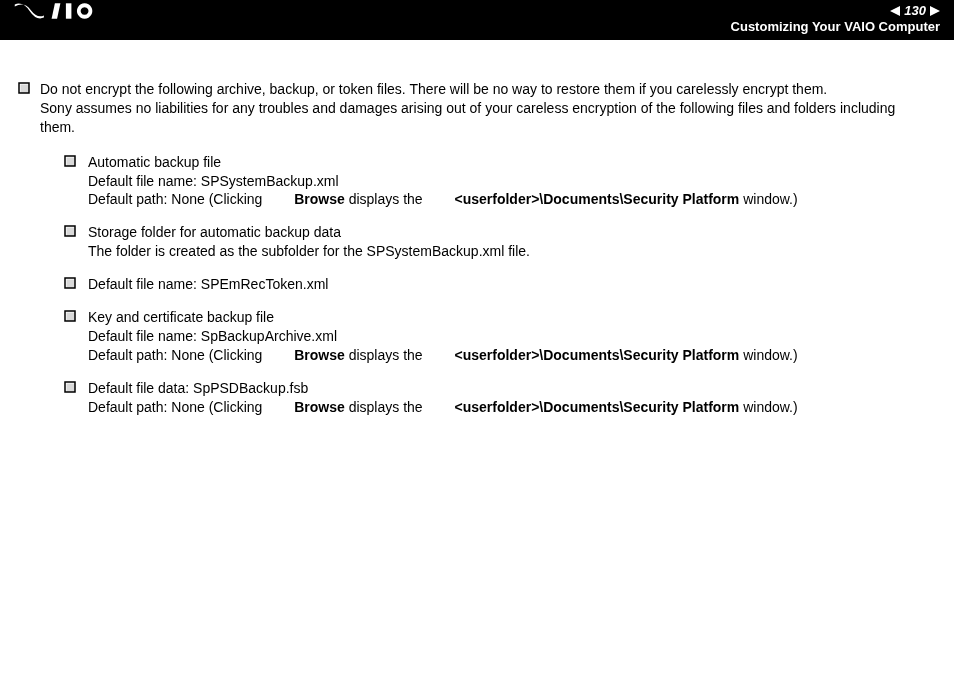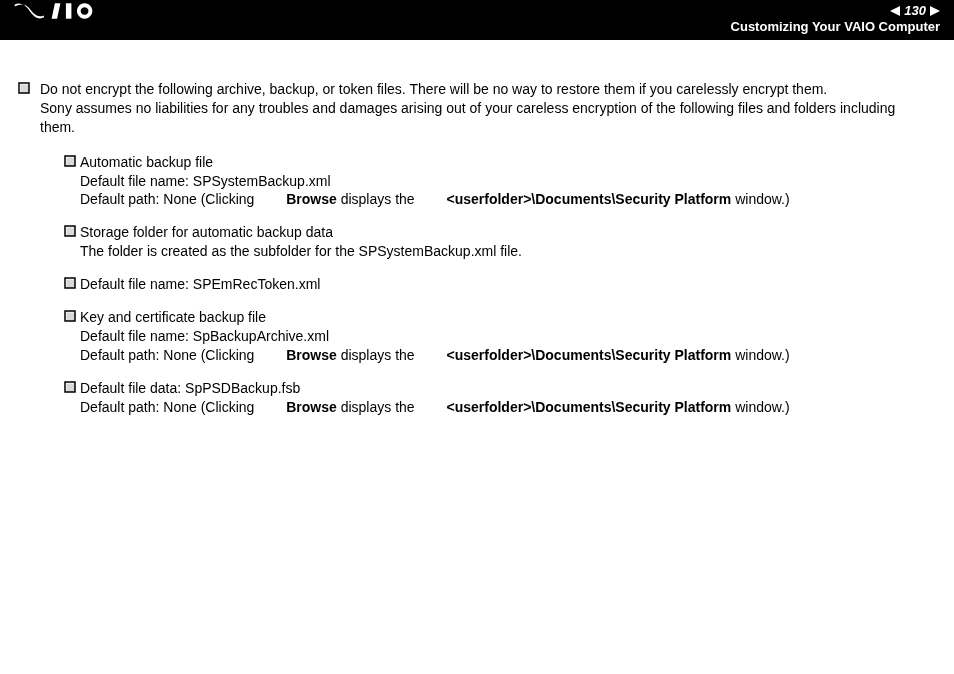--- a/index.html
+++ b/index.html
@@ -76,21 +76,21 @@
     margin-top: 2px;
   }
   .bullet-sq svg { display: block; }
   .outer-text { flex: 1; }
   .inner-list {
     margin-left: 24px;
     margin-top: 16px;
   }
   .inner-item {
     display: flex;
-    gap: 4px;
+    gap: 12px;
     margin-bottom: 14px;
   }
   .inner-text { flex: 1; }
   .inner-text .line { display: block; }
   .bold { font-weight: bold; margin-left: 28px; }
 </style>
 </head>
 <body>
 
 <div class="header">

